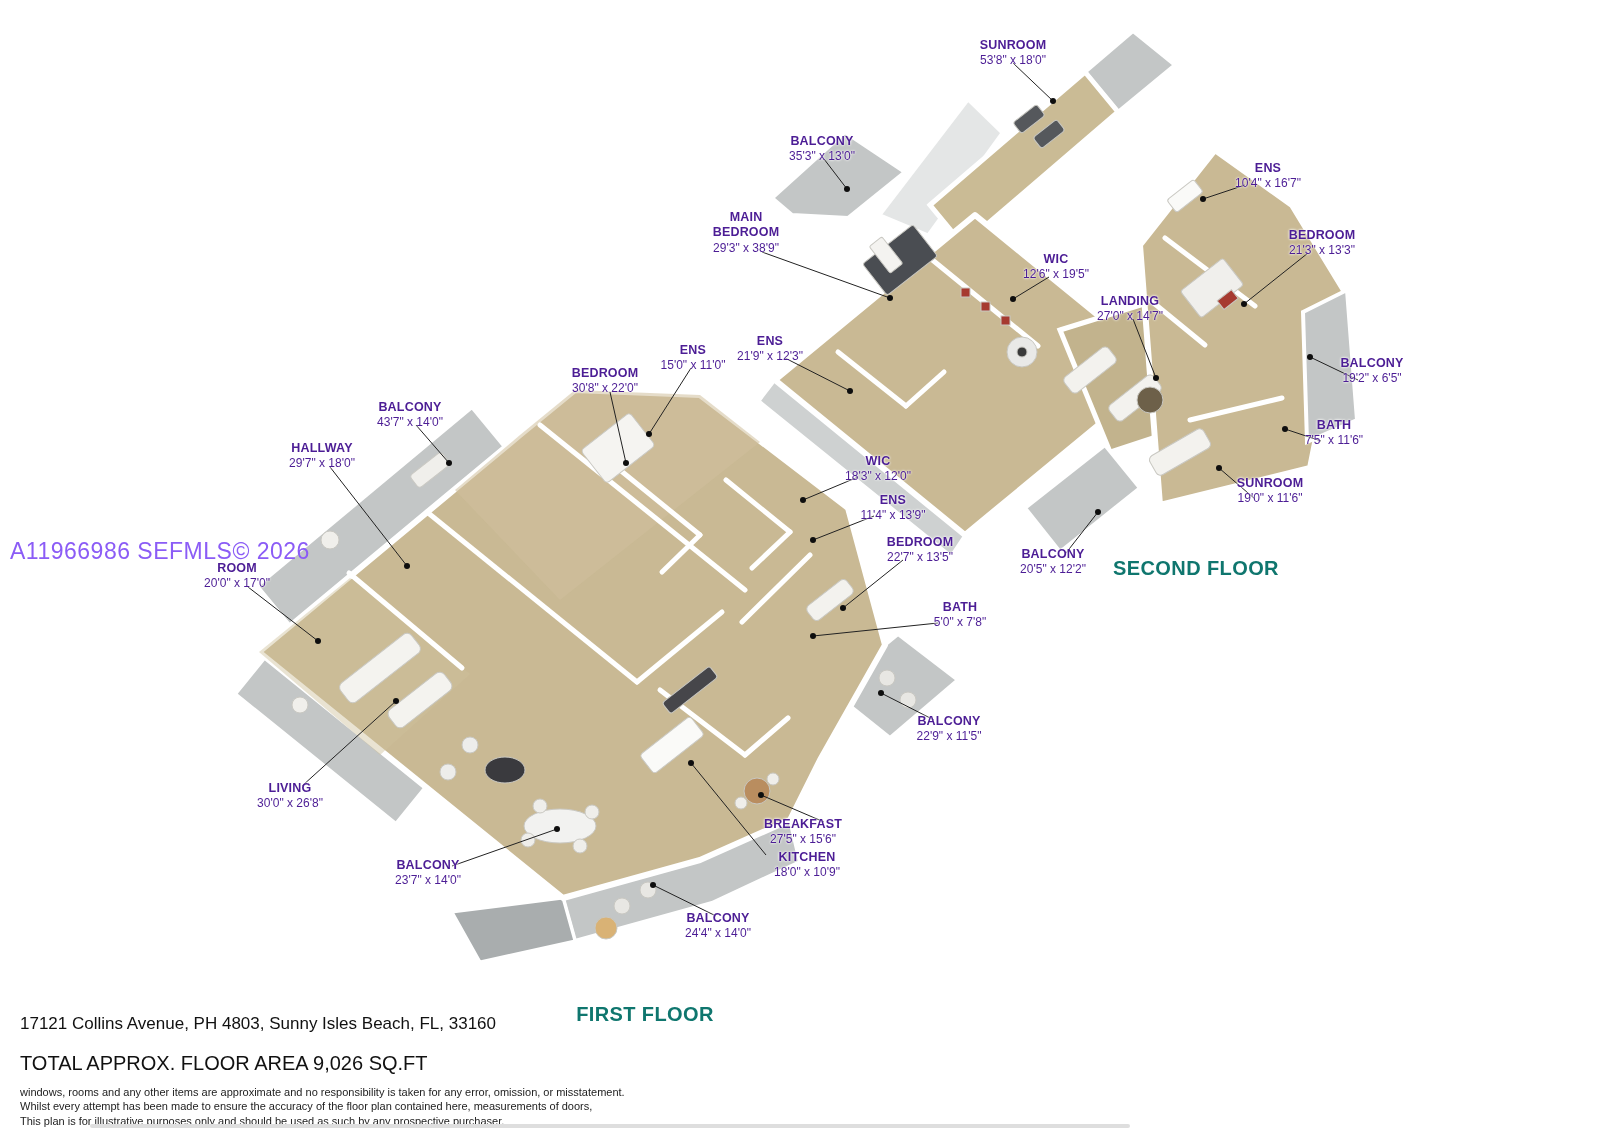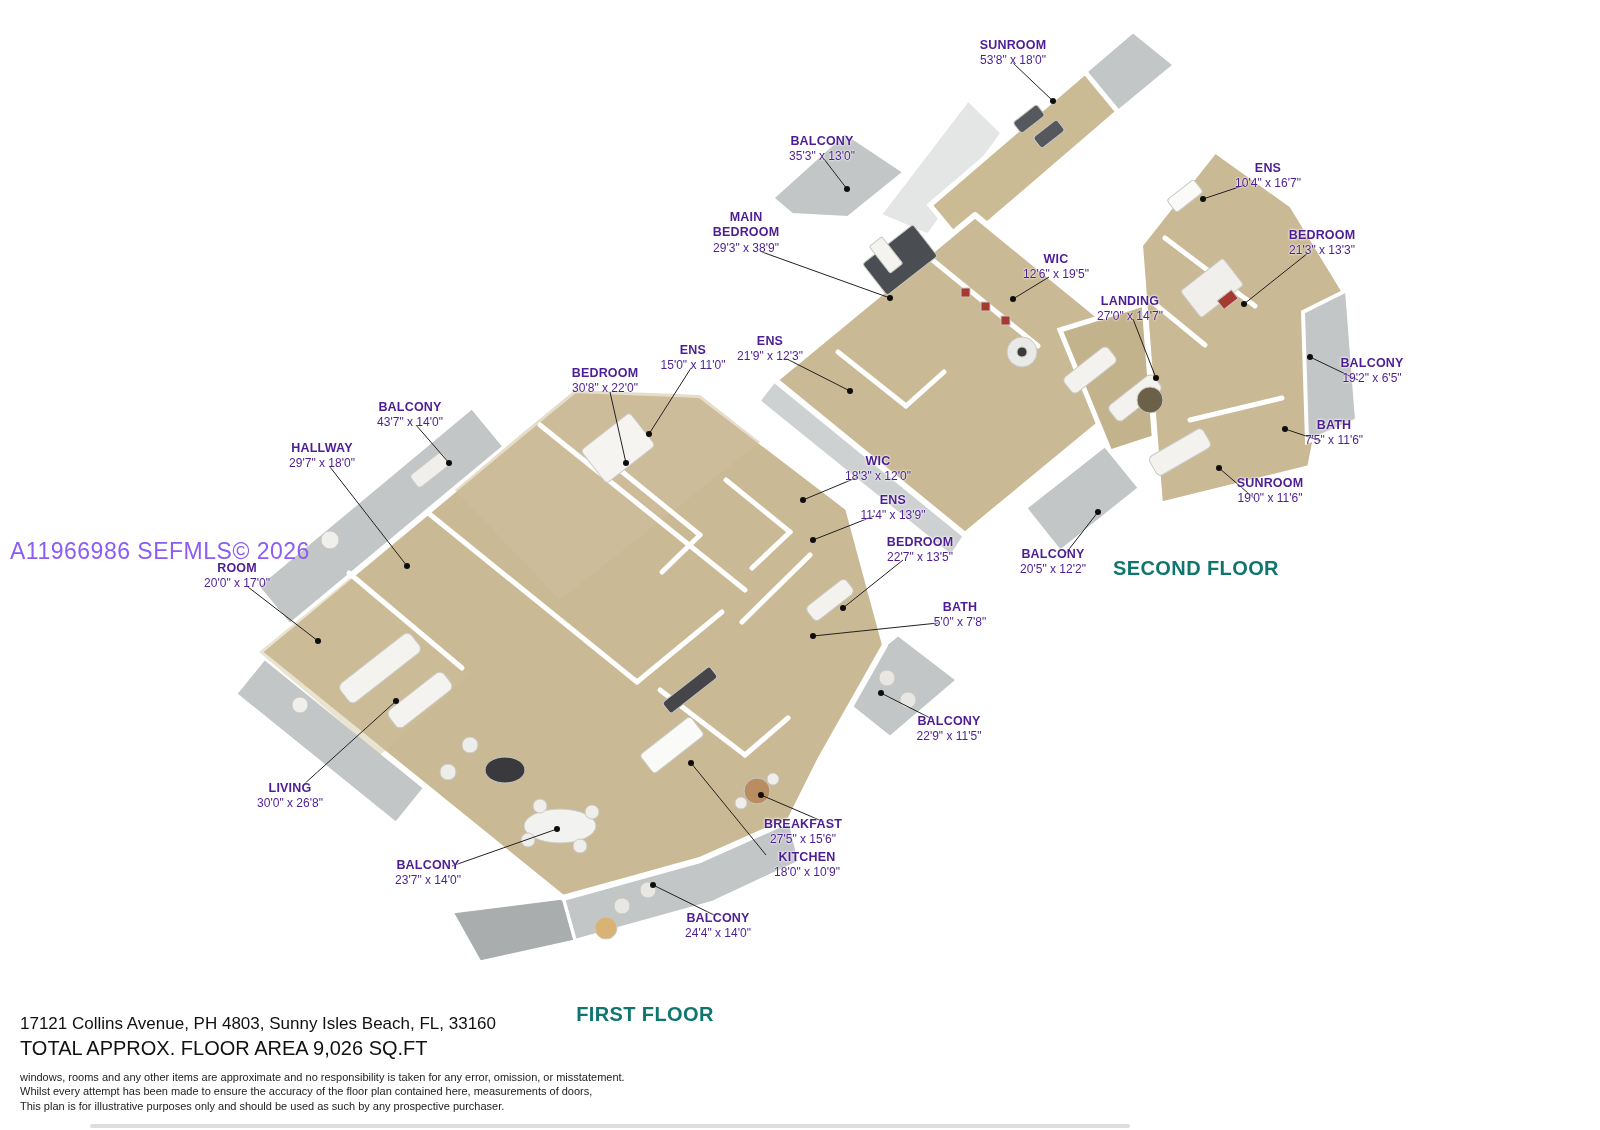--- a/index.html
+++ b/index.html
@@ -9,21 +9,21 @@
   .plan-svg { position:absolute; left:0; top:0; }
   .lbl { position:absolute; transform:translate(-50%,-50%); text-align:center; color:#4c1d95; line-height:1.22;
          white-space:nowrap; text-shadow:0 0 2px #fff, 0 0 3px #fff; z-index:5; }
   .lbl .lname { display:block; font-size:12.5px; font-weight:700; letter-spacing:.2px; }
   .lbl .ldim  { display:block; font-size:12px; font-weight:400; }
   .lbl.wrap { white-space:normal; width:82px; }
   .floor-title { position:absolute; transform:translate(-50%,-50%); font-size:20px; font-weight:700;
                  letter-spacing:.4px; color:#0f766e; z-index:5; }
   .watermark { position:absolute; left:10px; top:538px; font-size:23px; color:#8b5cf6; letter-spacing:.5px; z-index:4; }
   .footer { position:absolute; left:20px; top:1014px; color:#111; z-index:5; }
-  .footer .addr { font-size:17px; margin-bottom:3px; }
+  .footer .addr { font-size:17px; margin-bottom:18px; }
   .footer .area { font-size:20px; margin-bottom:10px; }
   .footer .disc { font-size:11px; color:#222; line-height:1.3; }
   .hscroll { position:absolute; left:90px; bottom:2px; width:1040px; height:4px; background:#dedede; border-radius:3px; z-index:6; }
 </style>
 </head>
 <body>
 
 <div class="canvas">
 
   <svg class="plan-svg" width="1600" height="1130" viewBox="0 0 1600 1130" xmlns="http://www.w3.org/2000/svg">

